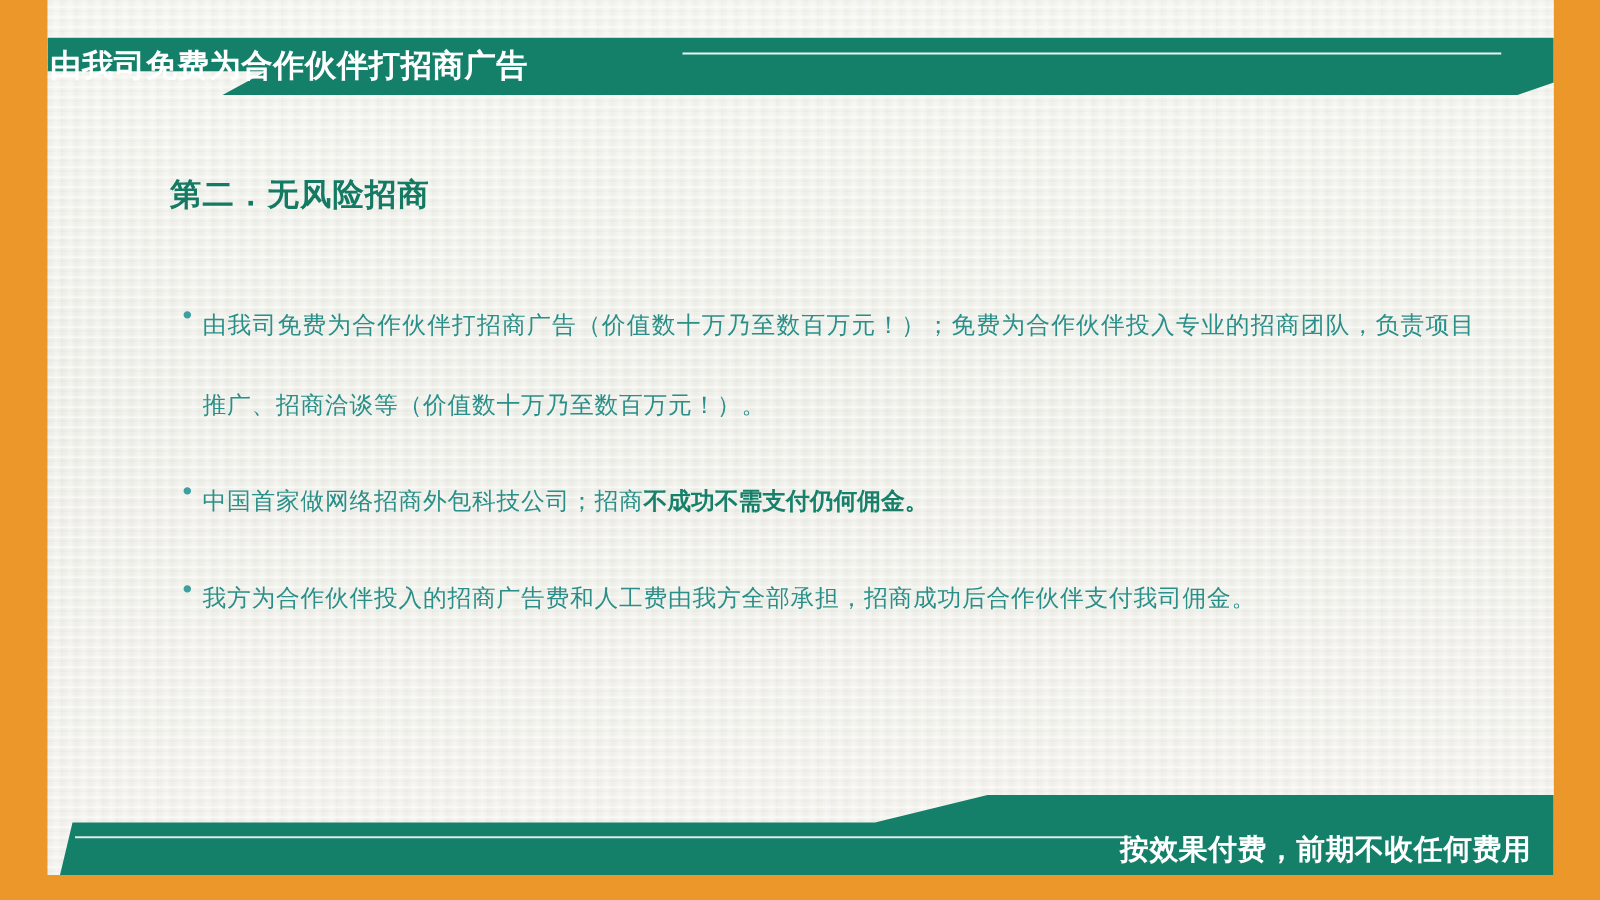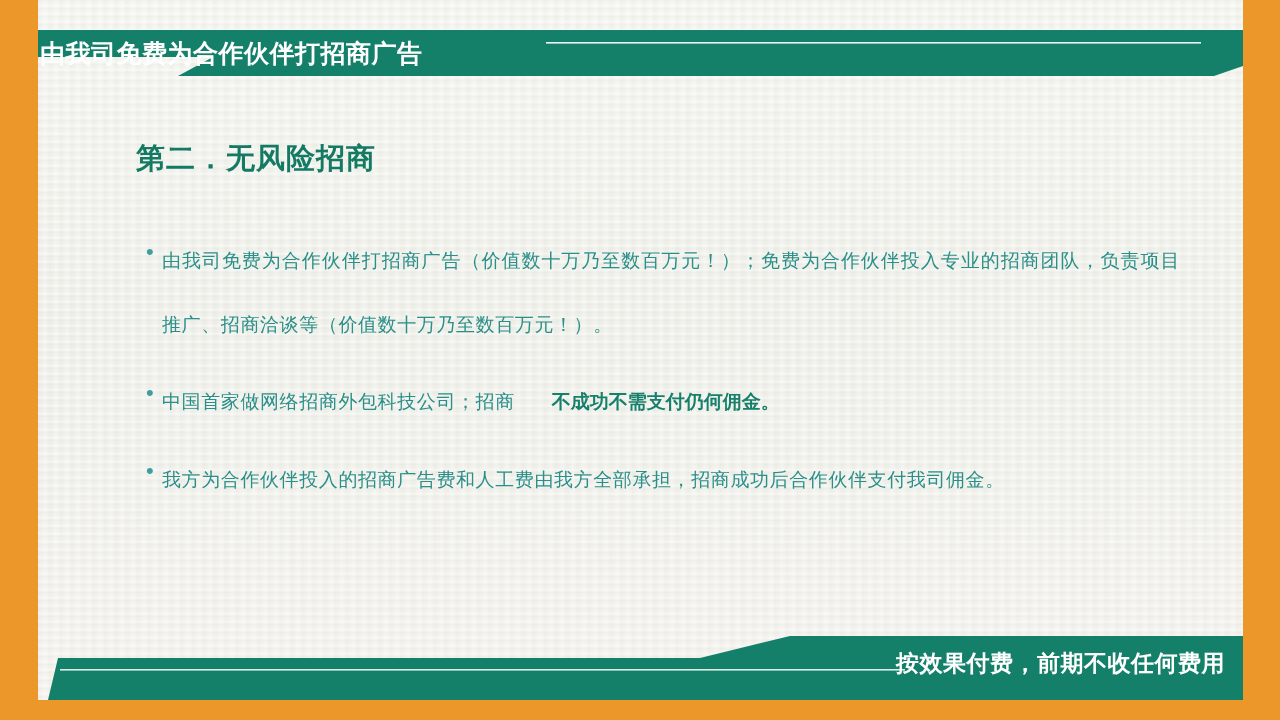--- a/index.html
+++ b/index.html
@@ -73,21 +73,21 @@
     letter-spacing: 0.5px;
     white-space: nowrap;
   }
 
   
   .slide-title {
     position: absolute;
     left: 136px;
     top: 139px;
     color: #147a63;
-    font-size: 29px;
+    font-size: 25px;
     font-weight: bold;
     letter-spacing: 1px;
     white-space: nowrap;
   }
 
   
   .body-area {
     position: absolute;
     left: 140px;
     top: 228px;
@@ -116,38 +116,37 @@
     font-size: 19px;
     line-height: 64px;
     letter-spacing: 0.6px;
     text-align: justify;
   }
   .bullet-text b {
     font-family: "Liberation Sans", sans-serif;
     color: #17806a;
     font-weight: bold;
     letter-spacing: 0px;
-    margin-left: 37px;
   }
 
   
   .footer-band {
     position: absolute;
     left: 38px;
     top: 636px;
     width: 1205px;
     height: 64px;
     pointer-events: none;
   }
   .footer-band svg { display: block; }
 
   .footer-text {
     position: absolute;
     right: 55px;
-    top: 648px;
+    top: 664px;
     color: #ffffff;
     font-size: 23px;
     font-weight: bold;
     letter-spacing: 0.5px;
     white-space: nowrap;
   }
 </style>
 </head>
 <body>
 

